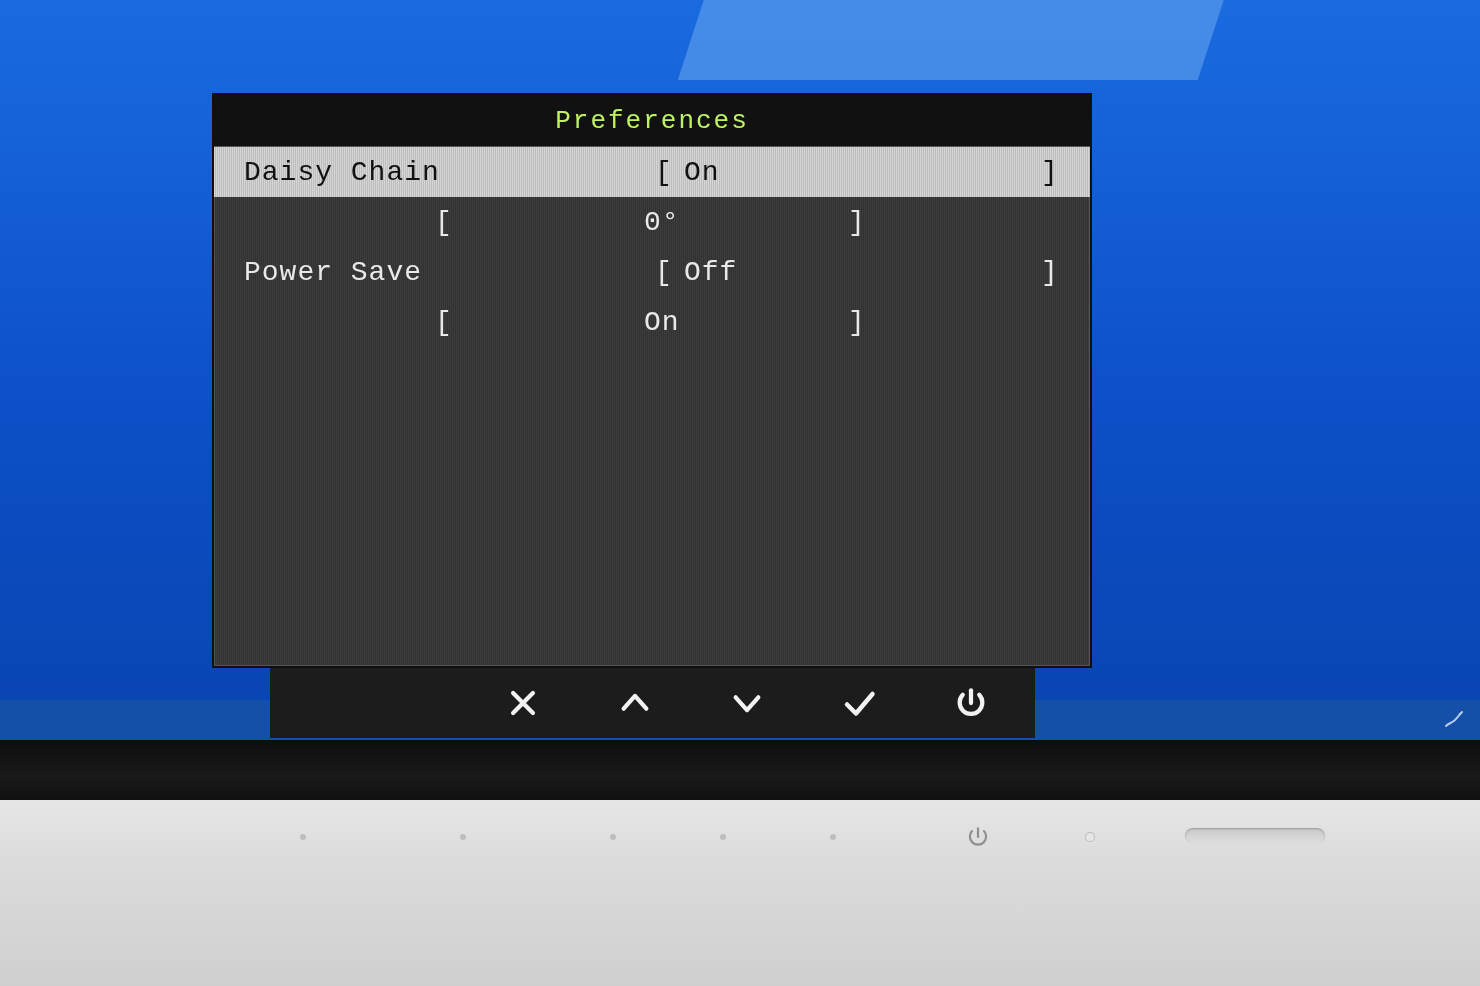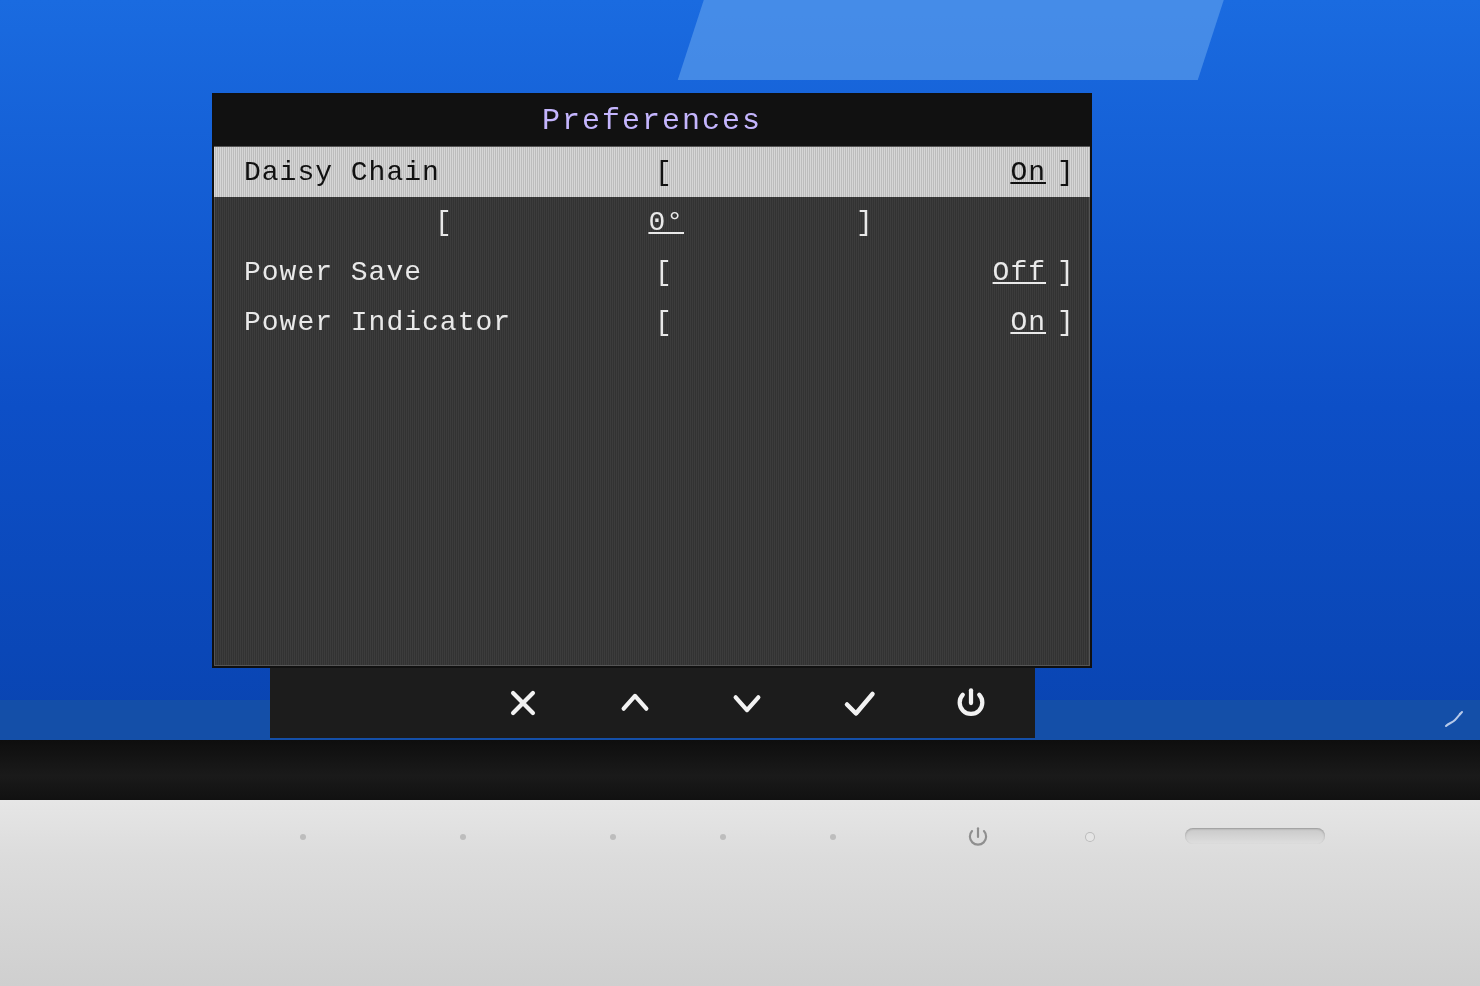--- a/index.html
+++ b/index.html
@@ -105,46 +105,46 @@
         repeating-linear-gradient(90deg, #3c3c3c 0 1px, #323232 1px 2px),
         #343434;
       border: 2px solid #101010;
       box-shadow: 0 0 0 1px #555 inset;
       color: #e9e9e9;
     }
     .osd-title {
       height: 52px;
       line-height: 52px;
       text-align: center;
-      font-size: 30px;
+      font-size: 26px;
       letter-spacing: 2px;
       background: #111;
-      color: #c4b5fd;
+      color: #bef264;
       border-bottom: 1px solid #555;
     }
     .osd-rows {
       padding: 0;
     }
     .osd-row {
       display: grid;
       grid-template-columns: 400px 40px 1fr 40px;
       align-items: center;
       height: 50px;
       font-size: 28px;
       letter-spacing: 1px;
-      padding: 0 4px 0 30px;
+      padding: 0 20px 0 30px;
     }
     .osd-row.selected {
       background:
         repeating-linear-gradient(90deg, #d6d6d6 0 1px, #bcbcbc 1px 2px);
       color: #111;
     }
     .osd-label { white-space: nowrap; }
     .osd-lbr, .osd-rbr { text-align: center; }
-    .osd-val { text-align: right; text-decoration: underline; }
+    .osd-val { text-align: left; }
 
     
     .osd-nav {
       position: absolute;
       left: 270px;
       top: 668px;
       width: 765px;
       height: 70px;
       background: #1c1c1c;
       display: flex;
@@ -203,21 +203,20 @@
     </div>
 
     <div class="osd-row">
       <span class="osd-label">Power Save</span>
       <span class="osd-lbr">[</span>
       <span class="osd-val">Off</span>
       <span class="osd-rbr">]</span>
     </div>
 
     <div class="osd-row">
-      <span class="osd-label">Power Indicator</span>
       <span class="osd-lbr">[</span>
       <span class="osd-val">On</span>
       <span class="osd-rbr">]</span>
     </div>
 
 
   </div>
 </div>
 
 <div class="osd-nav">

